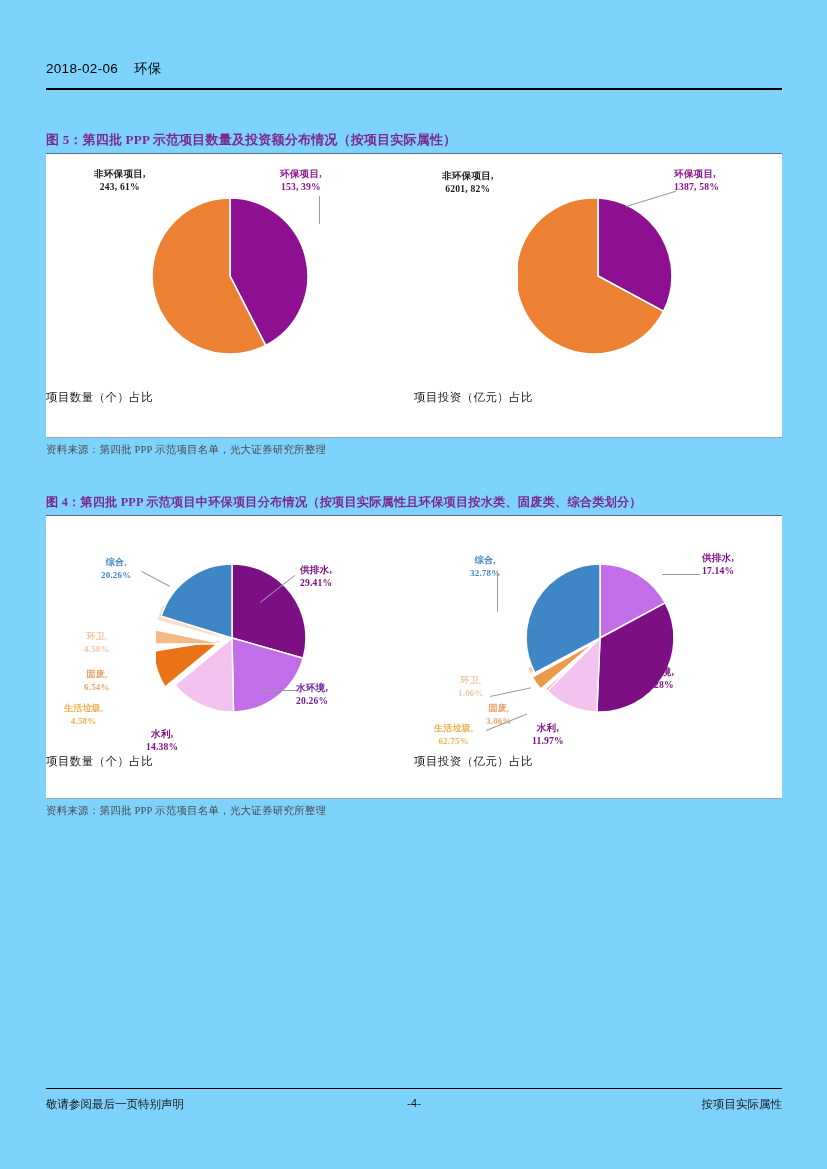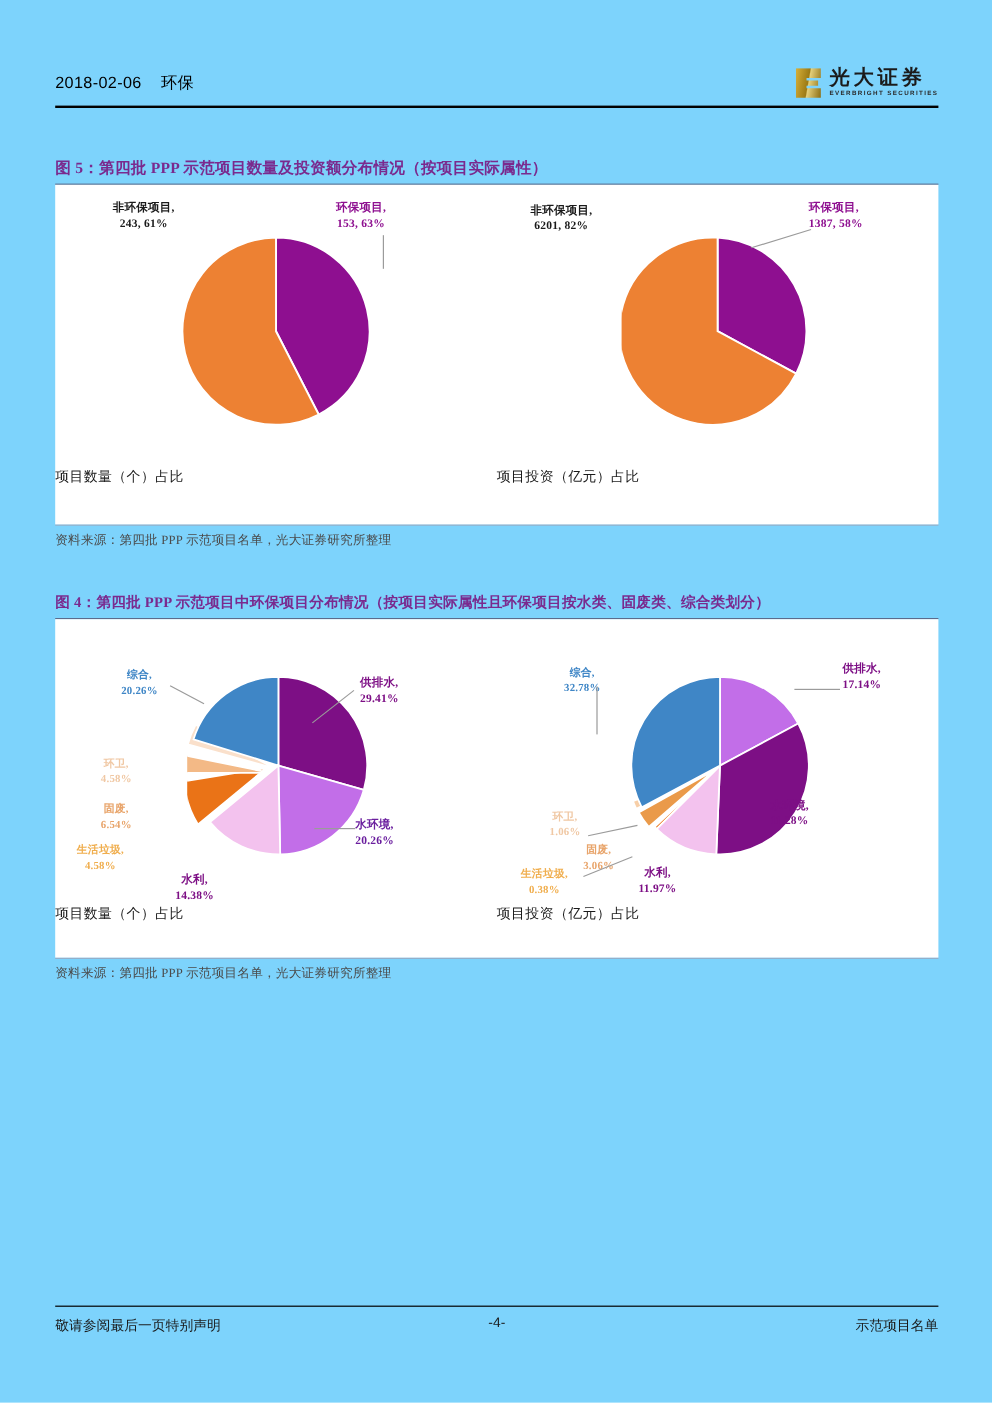--- a/index.html
+++ b/index.html
@@ -155,29 +155,20 @@
 </style>
 </head>
 <body>
 
 <div class="page">
 
   <div class="header">
     <div class="header-left">
       <span class="header-date">2018-02-06</span><span>环保</span>
     </div>
-    <div class="logo">
-      <div class="logo-mark">
-          <div class="bar"></div>
-        </div>
-      <div class="logo-text">
-        <div class="logo-cn">光大证券</div>
-        <div class="logo-en">EVERBRIGHT SECURITIES</div>
-      </div>
-    </div>
     <div class="header-rule"></div>
   </div>
 
   <div class="figure" style="top:131px;">
     <div class="fig-title">图 5：第四批 PPP 示范项目数量及投资额分布情况（按项目实际属性）</div>
     <div class="fig-rule-top"></div>
 
     <div class="fig-body" style="height:283px;">
 
       <div class="pie-panel" style="left:0; width:368px;">
@@ -190,21 +181,21 @@
           </svg>
         </div>
 
         <div class="pie-label" style="left:48px; top:14px; color:#1a1a1a; text-align:center;">
           <div>非环保项目,</div>
           <div>243, 61%</div>
         </div>
 
         <div class="pie-label" style="left:234px; top:14px; color:#8e0f90; text-align:center;">
           <div>环保项目,</div>
-          <div>153, 63%</div>
+          <div>153, 39%</div>
         </div>
         <div class="leader" style="left:273px; top:42px; width:1px; height:28px;"></div>
 
         <div class="pie-caption" style="left:0; top:236px; width:368px;">项目数量（个）占比</div>
       </div>
 
       <div class="pie-panel" style="left:368px; width:368px;">
         <div class="pie-wrap" style="left:104px; top:42px;">
           <svg width="160" height="160" viewBox="0 0 160 160">
 
@@ -338,21 +329,21 @@
         </div>
         <div class="leader" style="left:76px; top:180px; width:42px; transform:rotate(-12deg);"></div>
 
         <div class="pie-label small" style="left:72px; top:186px; color:#e8a46a; text-align:center;">
           <div>固废,</div>
           <div>3.06%</div>
         </div>
 
         <div class="pie-label small" style="left:20px; top:206px; color:#f0ae4e; text-align:center;">
           <div>生活垃圾,</div>
-          <div>0.38%</div>
+          <div>62.75%</div>
         </div>
         <div class="leader" style="left:72px; top:214px; width:44px; transform:rotate(-22deg);"></div>
 
         <div class="pie-label" style="left:118px; top:206px; color:#7d0f85; text-align:center;">
           <div>水利,</div>
           <div>11.97%</div>
         </div>
 
         <div class="pie-label" style="left:288px; top:36px; color:#7d0f85; text-align:left;">
           <div>供排水,</div>
@@ -371,17 +362,17 @@
 
     <div class="fig-rule-bottom"></div>
     <div class="fig-source">资料来源：第四批 PPP 示范项目名单，光大证券研究所整理</div>
   </div>
 
   <div style="position:absolute; left:46px; top:1088px; width:736px;">
     <div style="width:736px; height:1px; background:#000;"></div>
     <div style="position:relative; height:26px; font-family:'Liberation Sans', sans-serif; font-size:11.5px; color:#1a1a1a; padding-top:8px;">
       <span style="position:absolute; left:0; top:8px;">敬请参阅最后一页特别声明</span>
       <span style="position:absolute; left:0; right:0; top:8px; text-align:center;">-4-</span>
-      <span style="position:absolute; right:0; top:8px;">示范项目名单</span>
+      <span style="position:absolute; right:0; top:8px;">按项目实际属性</span>
     </div>
   </div>
 
 </div>
 
 </body></html>

